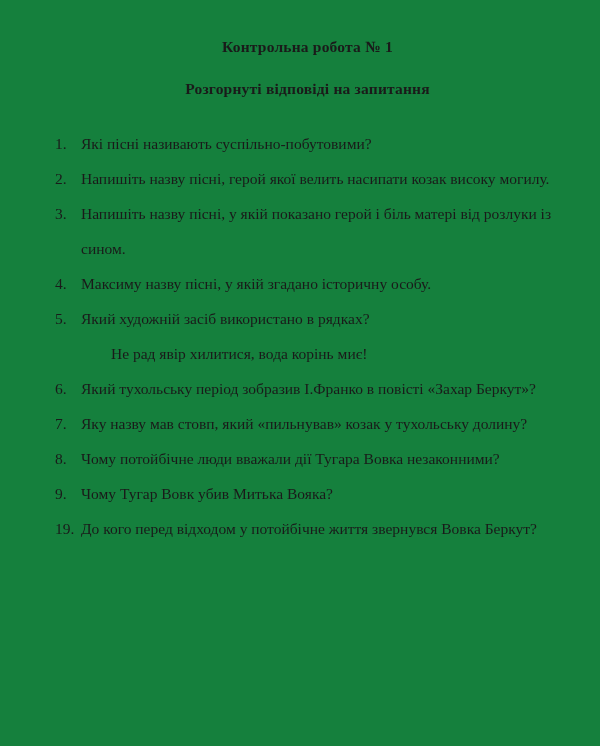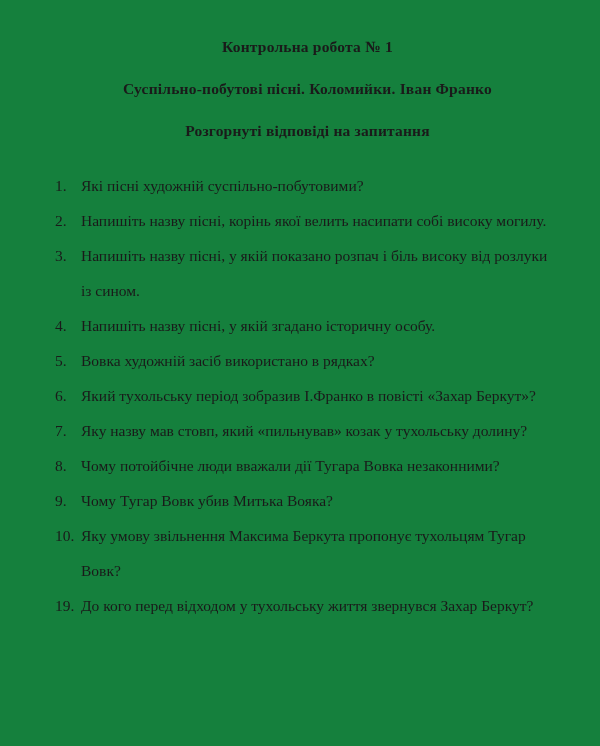--- a/index.html
+++ b/index.html
@@ -53,49 +53,49 @@
     line-height: 35px;
     padding-left: 56px;
   }
 </style>
 </head>
 <body>
 
 <div class="page">
 
   <div class="heading first">Контрольна робота № 1</div>
-  <div class="heading">Суспільно-побутові пісні. Коломийки. Іван Франко</div>
   <div class="heading">Розгорнуті відповіді на запитання</div>
 
   <div class="questions">
 
     <div class="q-row">
       <span class="q-num">1.</span>
-      <span class="q-text">Які пісні художній суспільно-побутовими?</span>
+      <span class="q-text">Які пісні називають суспільно-побутовими?</span>
     </div>
 
     <div class="q-row">
       <span class="q-num">2.</span>
-      <span class="q-text">Напишіть назву пісні, корінь якої велить насипати собі високу могилу.</span>
+      <span class="q-text">Напишіть назву пісні, герой якої велить насипати козак високу могилу.</span>
     </div>
 
     <div class="q-row">
       <span class="q-num">3.</span>
-      <span class="q-text">Напишіть назву пісні, у якій показано розпач і біль високу від розлуки із сином.</span>
+      <span class="q-text">Напишіть назву пісні, у якій показано герой і біль матері від розлуки із сином.</span>
     </div>
 
     <div class="q-row">
       <span class="q-num">4.</span>
-      <span class="q-text">Напишіть назву пісні, у якій згадано історичну особу.</span>
+      <span class="q-text">Максиму назву пісні, у якій згадано історичну особу.</span>
     </div>
 
     <div class="q-row">
       <span class="q-num">5.</span>
-      <span class="q-text">Вовка художній засіб використано в рядках?</span>
+      <span class="q-text">Який художній засіб використано в рядках?</span>
     </div>
+    <div class="quote-line">Не рад явір хилитися, вода корінь миє!</div>
 
     <div class="q-row">
       <span class="q-num">6.</span>
       <span class="q-text">Який тухольську період зобразив І.Франко в повісті «Захар Беркут»?</span>
     </div>
 
     <div class="q-row">
       <span class="q-num">7.</span>
       <span class="q-text">Яку назву мав стовп, який «пильнував» козак у тухольську долину?</span>
     </div>
@@ -103,25 +103,21 @@
     <div class="q-row">
       <span class="q-num">8.</span>
       <span class="q-text">Чому потойбічне люди вважали дії Тугара Вовка незаконними?</span>
     </div>
 
     <div class="q-row">
       <span class="q-num">9.</span>
       <span class="q-text">Чому Тугар Вовк убив Митька Вояка?</span>
     </div>
 
-    <div class="q-row">
-      <span class="q-num">10.</span>
-      <span class="q-text">Яку умову звільнення Максима Беркута пропонує тухольцям Тугар Вовк?</span>
-    </div>
 
 
     <div class="q-row">
       <span class="q-num">19.</span>
-      <span class="q-text">До кого перед відходом у тухольську життя звернувся Захар Беркут?</span>
+      <span class="q-text">До кого перед відходом у потойбічне життя звернувся Вовка Беркут?</span>
     </div>
 
   </div>
 </div>
 
 </body></html>

